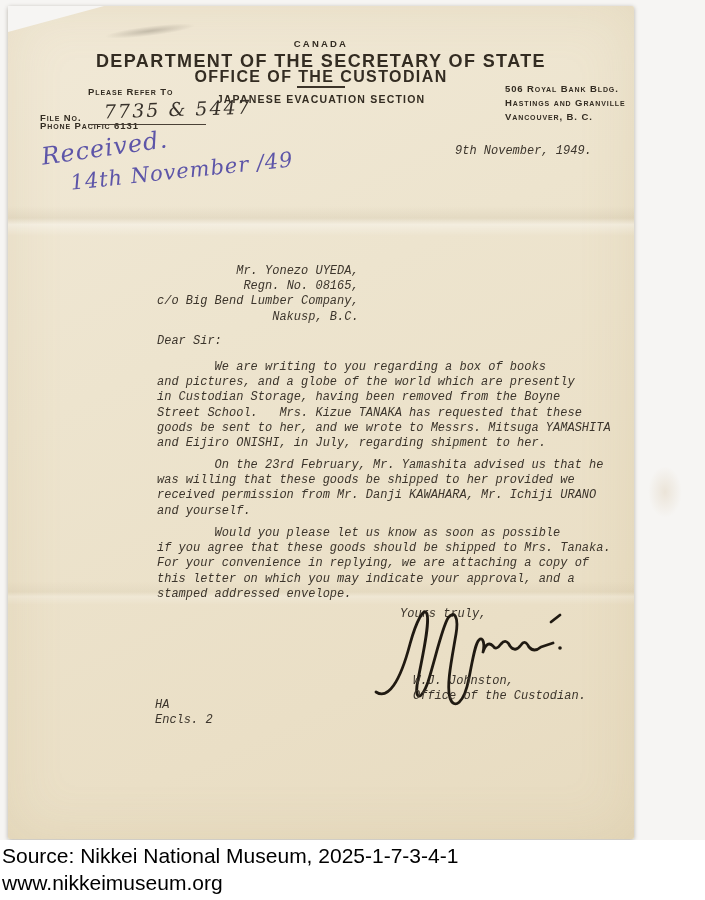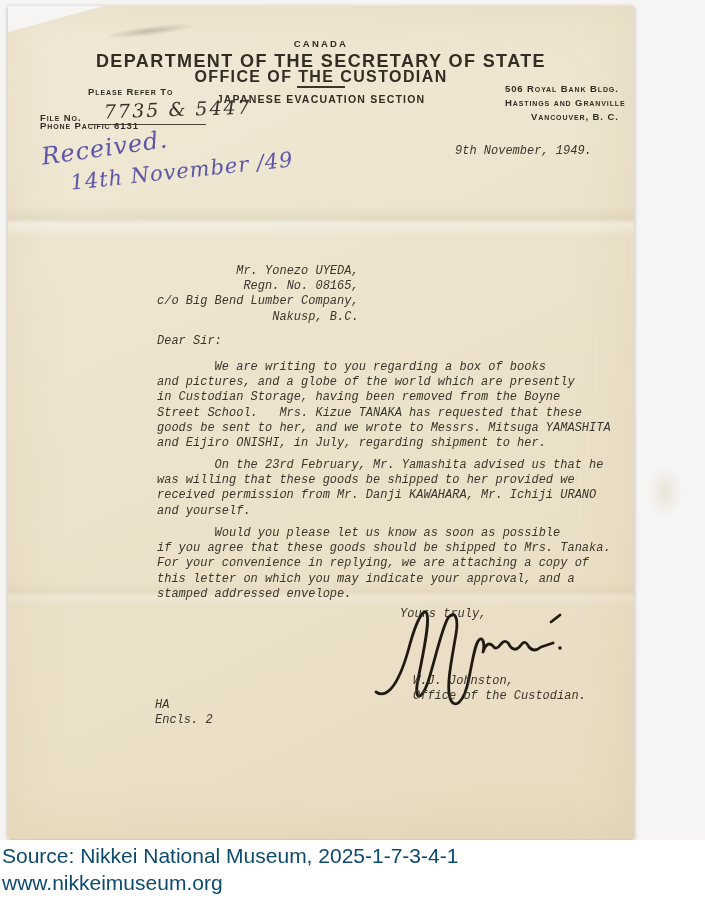--- a/index.html
+++ b/index.html
@@ -45,42 +45,42 @@
   .lh-refer{left:32px;top:80px;margin-left:48px;}
   .lh-file{left:32px;top:106px;}
   .file-underline{position:absolute;left:80px;top:118px;width:118px;border-bottom:1px solid #4a4136;}
   
   .hand{font-family:"DejaVu Serif",serif;font-style:italic;position:absolute;white-space:nowrap;}
   .file-number{left:96px;top:92px;font-size:19px;color:#37312a;transform:rotate(-2deg);letter-spacing:2px;}
   .received1{left:33px;top:128px;font-size:24px;color:#5d55a8;transform:rotate(-8deg);letter-spacing:1px;}
   .received2{left:62px;top:153px;font-size:21px;color:#5d55a8;transform:rotate(-6deg);letter-spacing:1px;}
   .lh-addr1{left:497px;top:77px;}
   .lh-addr2{left:497px;top:91px;}
-  .lh-addr3{left:523px;top:105px;}
+  .lh-addr3{left:497px;top:105px;}
   
   .tw{
     position:absolute;font-family:"Liberation Mono",monospace;
     font-size:12px;line-height:15.2px;color:#3c352c;white-space:pre;font-style:italic;
   }
   .date{left:447px;top:138px;}
   .recipient{left:149px;top:258px;text-align:right;}
   .salutation{left:149px;top:328px;}
   .para1{left:149px;top:354px;}
   .para2{left:149px;top:452px;}
   .para3{left:149px;top:520px;}
   .closing{left:392px;top:601px;}
   .signed-name{left:405px;top:668px;}
   .initials{left:147px;top:692px;}
   
   .signature-svg{position:absolute;left:362px;top:594px;width:200px;height:112px;}
   .signature-svg path{fill:none;stroke:#201a12;stroke-width:2.8;stroke-linecap:round;stroke-linejoin:round;}
   .signature-svg circle{fill:#201a12;}
   
   .caption-strip{position:absolute;left:0;top:840px;width:705px;height:60px;background:#ffffff;}
-  .caption{position:absolute;left:2px;font-size:21px;color:#0c4a6e;font-family:"Liberation Sans",sans-serif;white-space:nowrap;}
+  .caption{position:absolute;left:2px;font-size:21px;color:#000000;font-family:"Liberation Sans",sans-serif;white-space:nowrap;}
   .caption.l1{top:844px;}
   .caption.l2{top:871px;}
 </style>
 </head>
 <body>
 
 <div class="paper">
 
   <div class="corner-tear"></div>
   <div class="smudge"></div>

